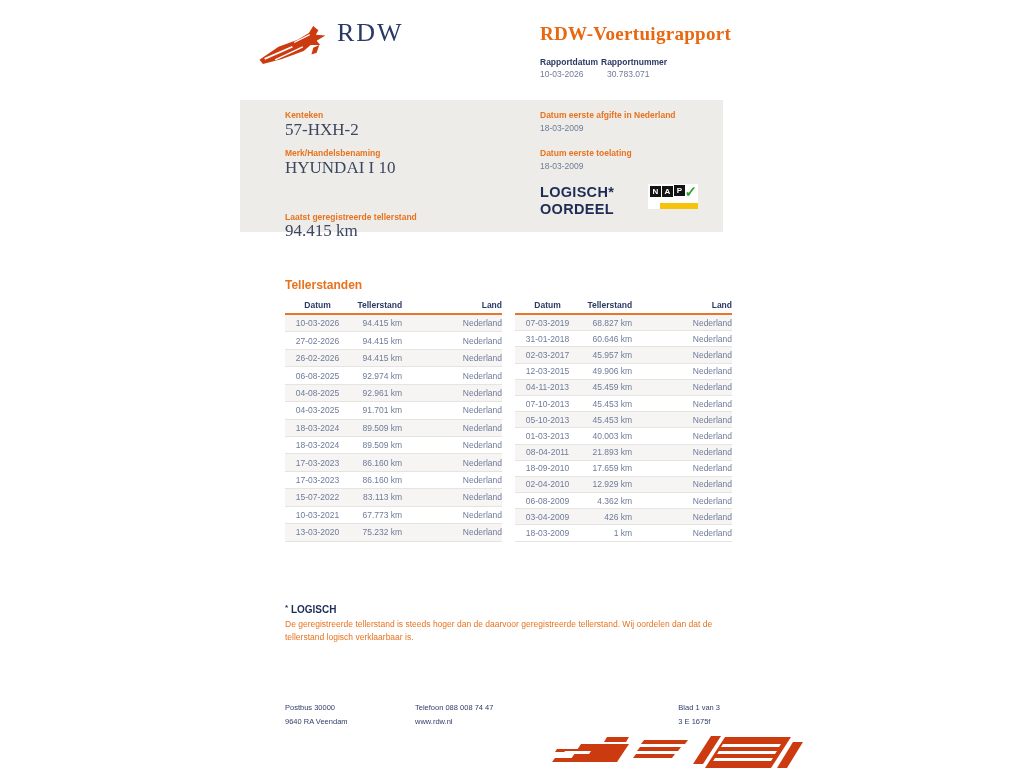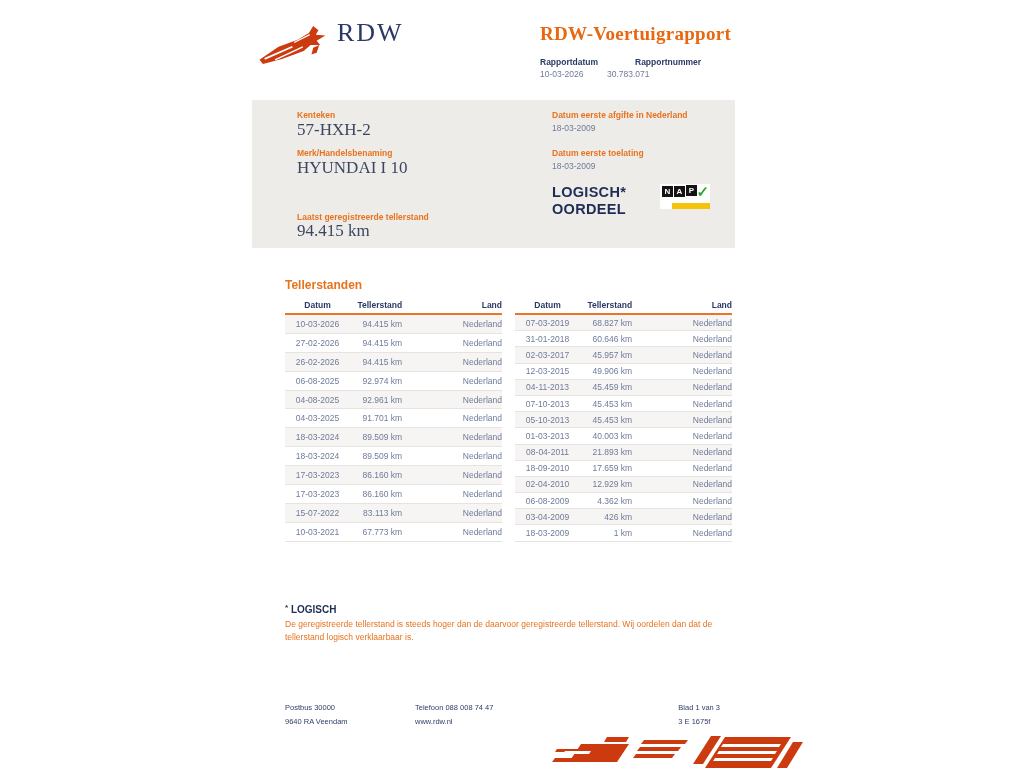--- a/index.html
+++ b/index.html
@@ -15,24 +15,24 @@
     color:#2b3a64;font-weight:500;
   }
   .doc-title{
     position:absolute;left:540px;top:23px;
     font-family:"Liberation Serif", serif;font-weight:700;font-size:19px;
     color:#e8670f;letter-spacing:.3px;
   }
   .meta-label{position:absolute;top:57px;font-size:8.5px;font-weight:700;color:#2b3a64;}
   .meta-value{position:absolute;top:69px;font-size:8.5px;color:#6e7b99;}
   .meta-date-label{left:540px;} .meta-date-value{left:540px;}
-  .meta-num-label{left:635px;}  .meta-num-value{left:607px;}
-
-  
-  .summary-box{position:absolute;left:252px;top:100px;width:483px;height:148px;background:#edece9;}
+  .meta-num-label{left:601px;}  .meta-num-value{left:607px;}
+
+  
+  .summary-box{position:absolute;left:240px;top:100px;width:483px;height:132px;background:#edece9;}
   .sb-label{position:absolute;font-size:8.5px;font-weight:700;color:#e8731e;}
   .sb-value-big{position:absolute;font-family:"Liberation Serif", serif;font-size:17px;color:#3c4660;}
   .sb-value-sm{position:absolute;font-size:8.5px;color:#6e7b99;}
   .oordeel{position:absolute;left:300px;top:84px;font-size:14.5px;font-weight:700;color:#1f2d55;line-height:17px;letter-spacing:.3px;}
 
   
   .nap{position:absolute;left:408px;top:84px;width:50px;height:25px;background:#ffffff;}
   .nap-bar{position:absolute;left:12px;bottom:0;width:38px;height:6px;background:#f6c20a;}
   .nap-tiles{position:absolute;left:2px;top:2px;display:flex;gap:1px;}
   .nap-tile{width:11px;height:11px;background:#141414;color:#ffffff;font-size:8px;font-weight:700;
@@ -181,20 +181,25 @@
             <td class="c2">Nederland</td>
           </tr>
           <tr>
             <td class="c0">15-07-2022</td>
             <td class="c1">83.113 km</td>
             <td class="c2">Nederland</td>
           </tr>
           <tr>
             <td class="c0">10-03-2021</td>
             <td class="c1">67.773 km</td>
+            <td class="c2">Nederland</td>
+          </tr>
+          <tr>
+            <td class="c0">13-03-2020</td>
+            <td class="c1">75.232 km</td>
             <td class="c2">Nederland</td>
           </tr>
         </tbody>
     </table>
     <table>
       <thead>
         <tr>
           <th class="c0">Datum</th>
           <th class="c1">Tellerstand</th>
           <th class="c2">Land</th>

